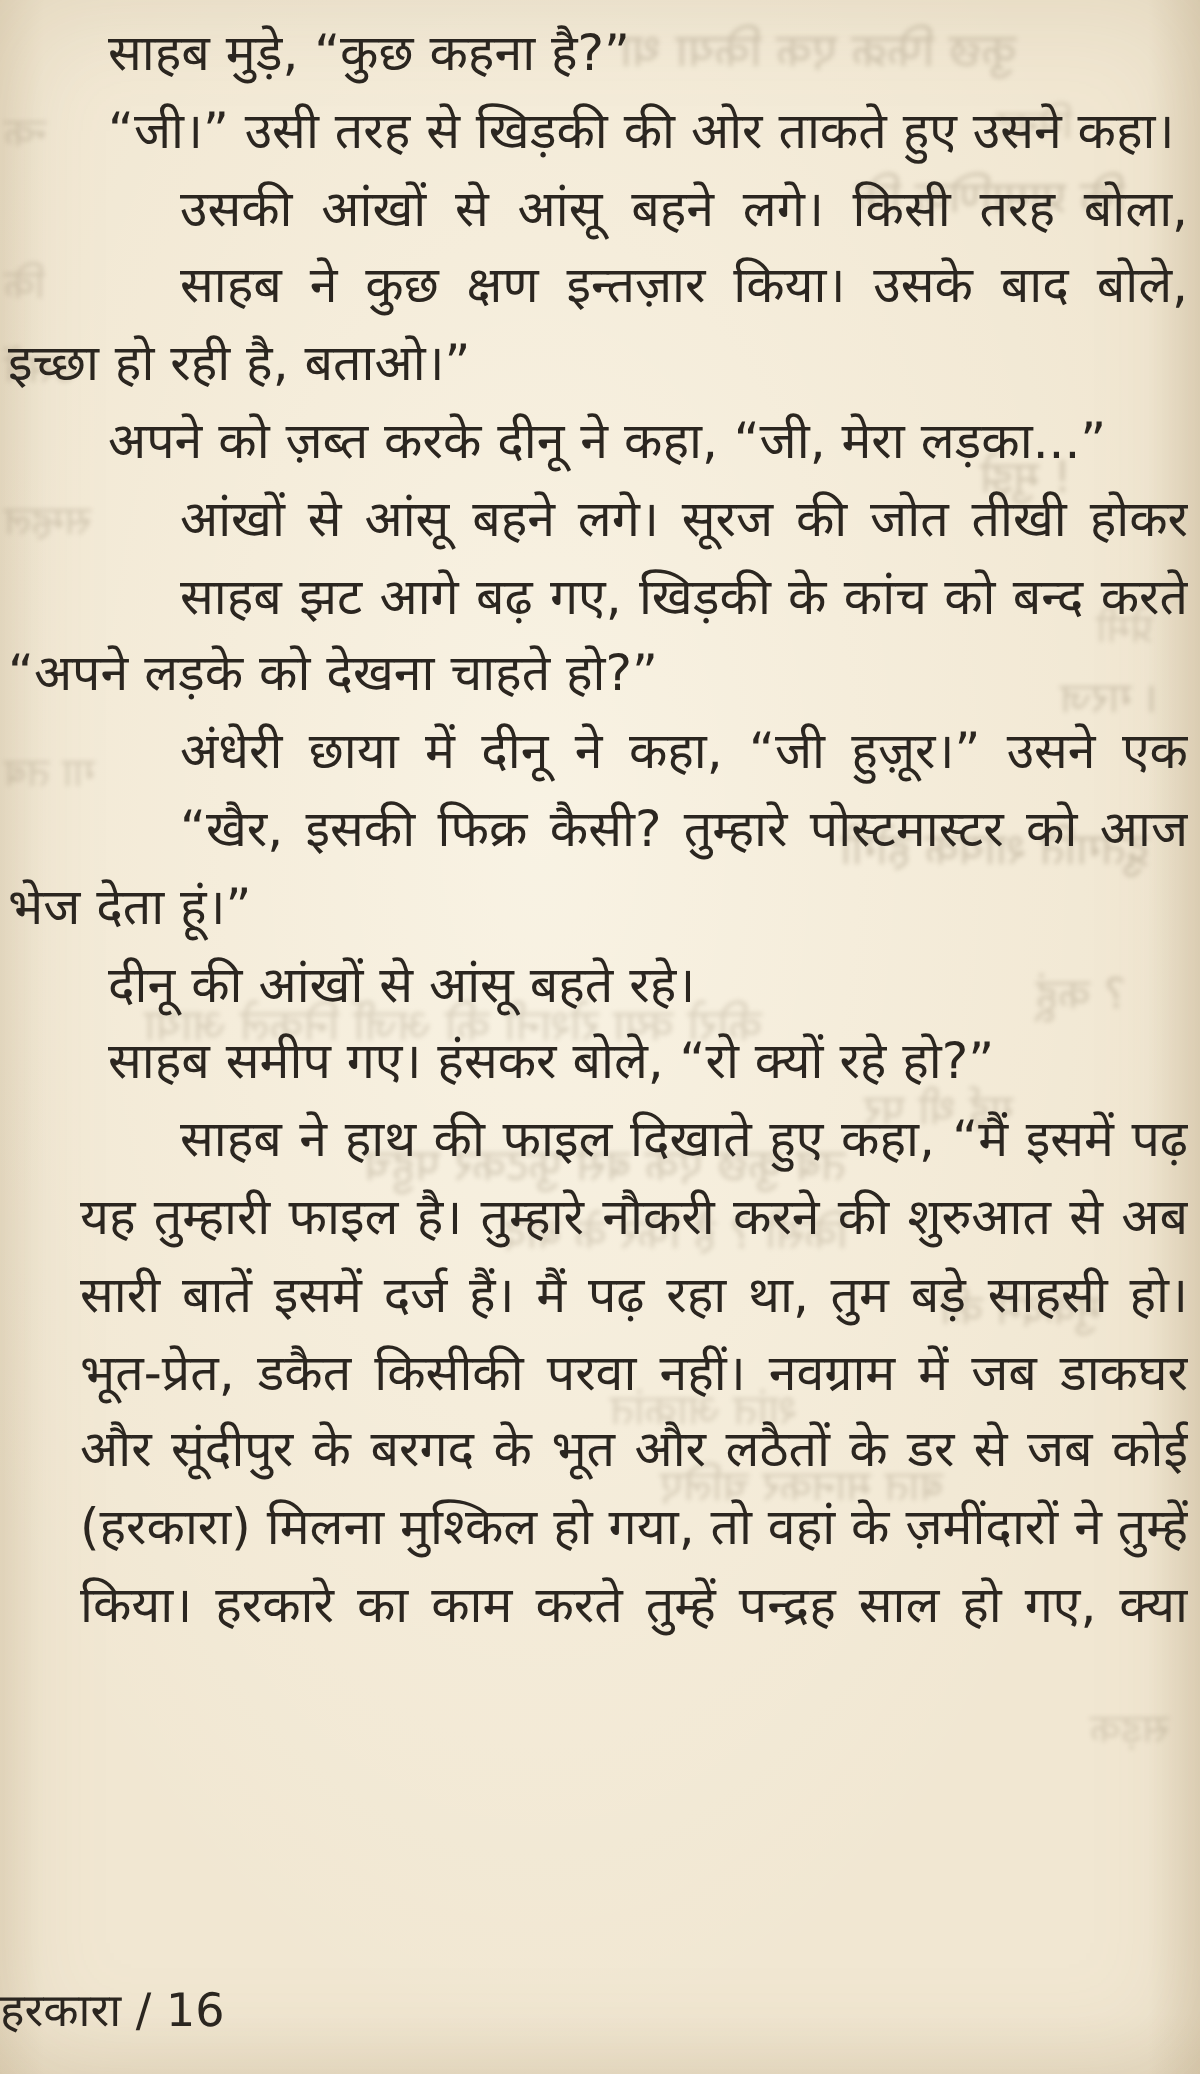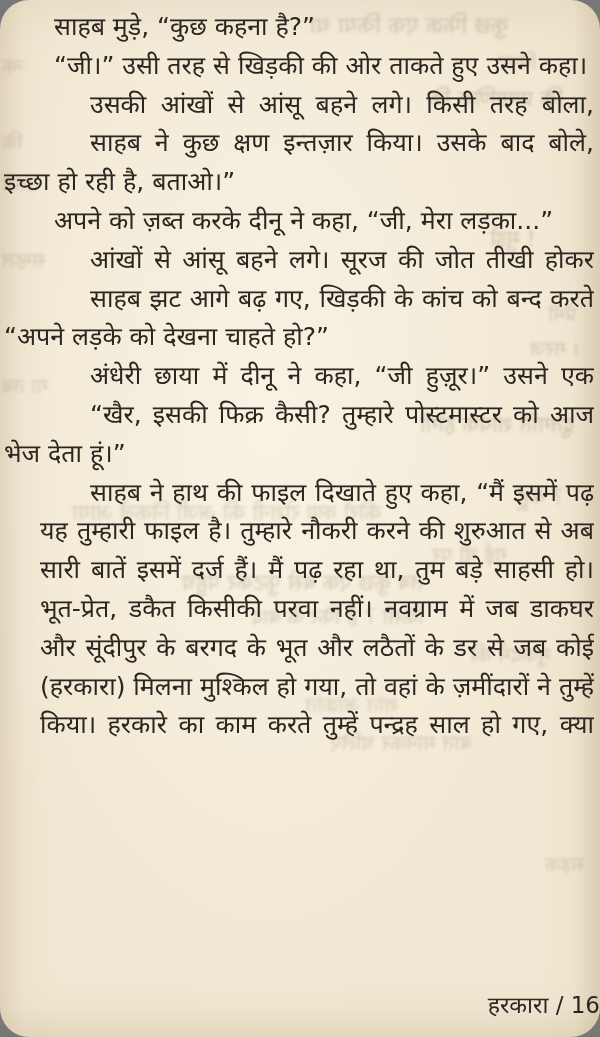--- a/index.html
+++ b/index.html
@@ -9,21 +9,20 @@
     margin:0 auto;
     background:
       radial-gradient(ellipse at 45% 40%, rgba(255,252,242,.55), rgba(255,252,242,0) 70%),
       linear-gradient(90deg, rgba(175,150,110,.14) 0, rgba(175,150,110,0) 22px),
       linear-gradient(270deg, rgba(165,140,100,.20) 0, rgba(165,140,100,0) 26px),
       linear-gradient(0deg, rgba(175,150,110,.10) 0, rgba(175,150,110,0) 30px),
       #f1e7d2;
     box-shadow: inset 0 0 55px rgba(150,125,85,.18);
     overflow:hidden;
     font-family:"DejaVu Sans", sans-serif;
-    border-radius:29px;
   }
   .bleed-layer{position:absolute;inset:0;z-index:1;pointer-events:none;}
   .bleed{
     position:absolute;
     color:#8f8168;
     transform:scaleX(-1);
     filter:blur(1.4px);
     white-space:nowrap;
     font-family:"DejaVu Sans", sans-serif;
   }
@@ -50,21 +49,21 @@
     text-align-last:justify;
     text-justify:inter-word;
     overflow:hidden;
     height:38.8px;
     margin-left:36px;
   }
   .footer{
     position:absolute;
     left:0;top:988px;
     width:100%;
-    text-align:right;
+    text-align:left;
     font-size:23px;
     color:#2b2620;
     z-index:2;
   }
 </style>
 </head>
 <body>
 
 <div class="page">
   <div class="bleed-layer" id="bleed">
@@ -96,20 +95,22 @@
       <div class="line ind just">उसकी आंखों से आंसू बहने लगे। किसी तरह बोला, “हुज़ूर!”</div>
       <div class="line ind just">साहब ने कुछ क्षण इन्तज़ार किया। उसके बाद बोले, “कहो, क्या</div>
       <div class="line">इच्छा हो रही है, बताओ।”</div>
       <div class="line ind">अपने को ज़ब्त करके दीनू ने कहा, “जी, मेरा लड़का...”</div>
       <div class="line ind just">आंखों से आंसू बहने लगे। सूरज की जोत तीखी होकर उसके चेहरे</div>
       <div class="line ind just">साहब झट आगे बढ़ गए, खिड़की के कांच को बन्द करते हुए कहा,</div>
       <div class="line">“अपने लड़के को देखना चाहते हो?”</div>
       <div class="line ind just">अंधेरी छाया में दीनू ने कहा, “जी हुज़ूर।” उसने एक गहरा निश्वास</div>
       <div class="line ind just">“खैर, इसकी फिक्र कैसी? तुम्हारे पोस्टमास्टर को आज ही तार</div>
       <div class="line">भेज देता हूं।”</div>
+      <div class="line ind">दीनू की आंखों से आंसू बहते रहे।</div>
+      <div class="line ind">साहब समीप गए। हंसकर बोले, “रो क्यों रहे हो?”</div>
       <div class="line ind just">साहब ने हाथ की फाइल दिखाते हुए कहा, “मैं इसमें पढ़ रहा था।</div>
       <div class="line just">यह तुम्हारी फाइल है। तुम्हारे नौकरी करने की शुरुआत से अब तक की</div>
       <div class="line just">सारी बातें इसमें दर्ज हैं। मैं पढ़ रहा था, तुम बड़े साहसी हो। पक्के लठैत।</div>
       <div class="line just">भूत-प्रेत, डकैत किसीकी परवा नहीं। नवग्राम में जब डाकघर खुला,</div>
       <div class="line just">और सूंदीपुर के बरगद के भूत और लठैतों के डर से जब कोई ‘रनर’</div>
       <div class="line just">(हरकारा) मिलना मुश्किल हो गया, तो वहां के ज़मींदारों ने तुम्हें पेश</div>
       <div class="line just">किया। हरकारे का काम करते तुम्हें पन्द्रह साल  हो गए, क्या आंधी और</div>
     </div>
   <div class="footer">
     <span>हरकारा / 16</span>

